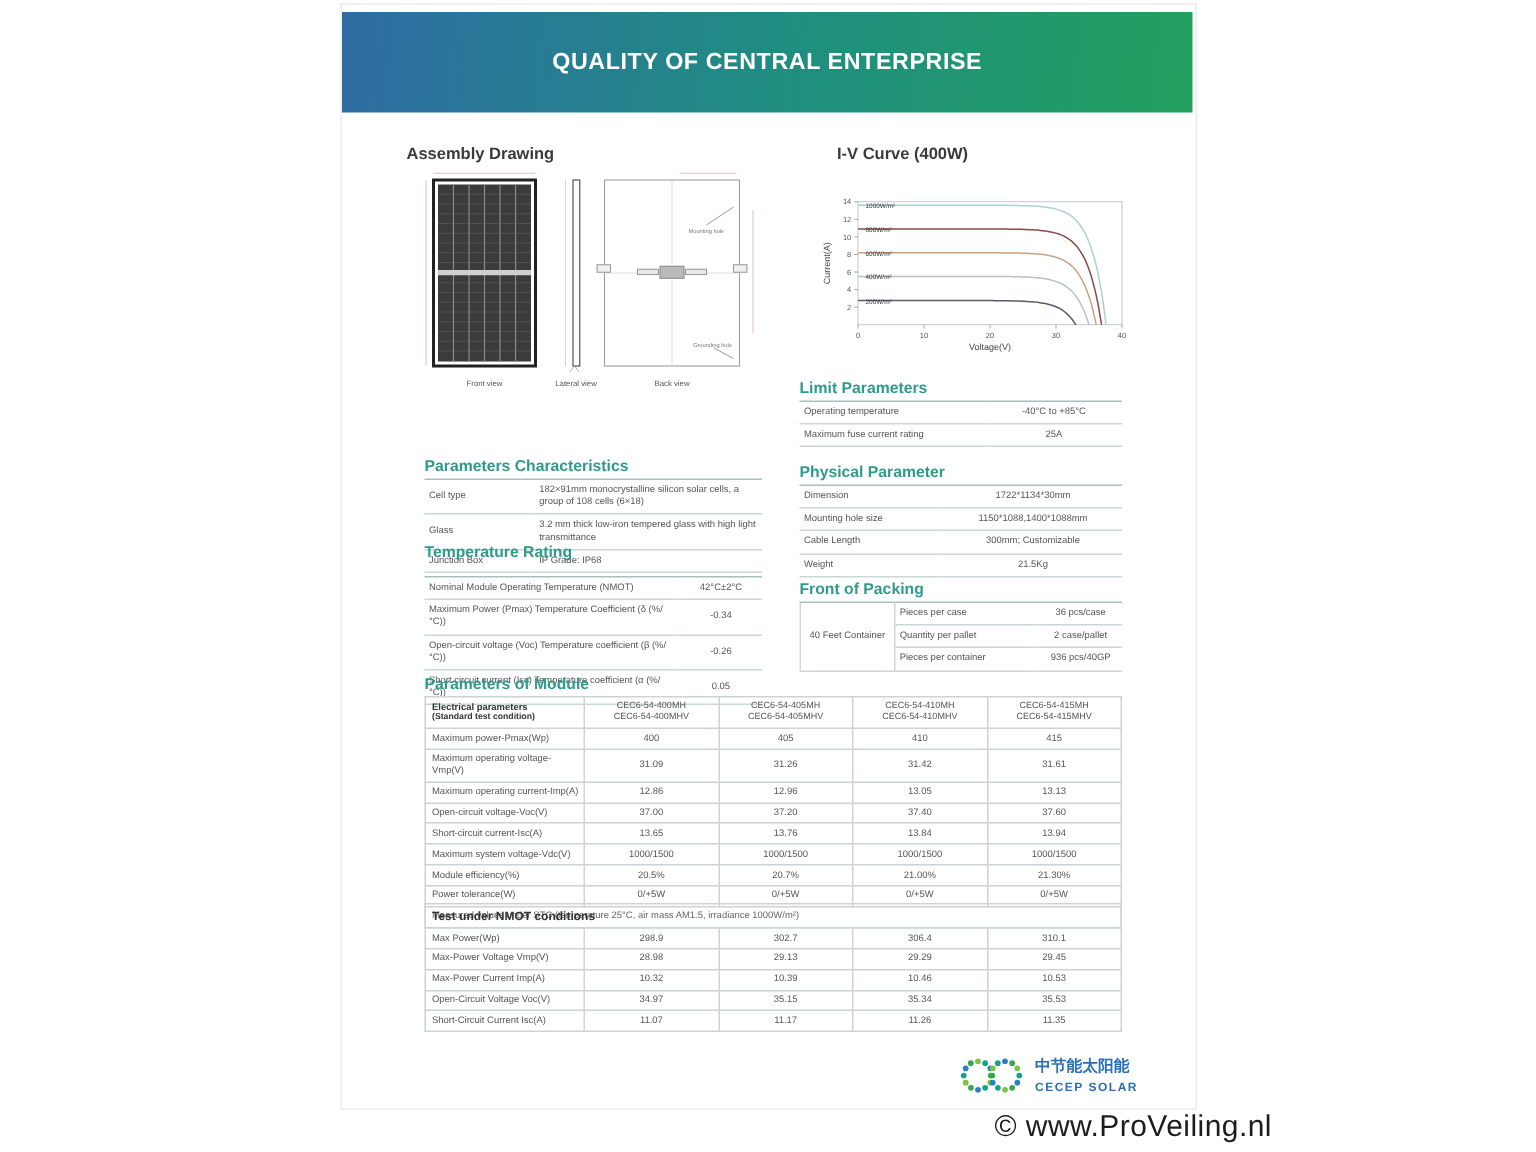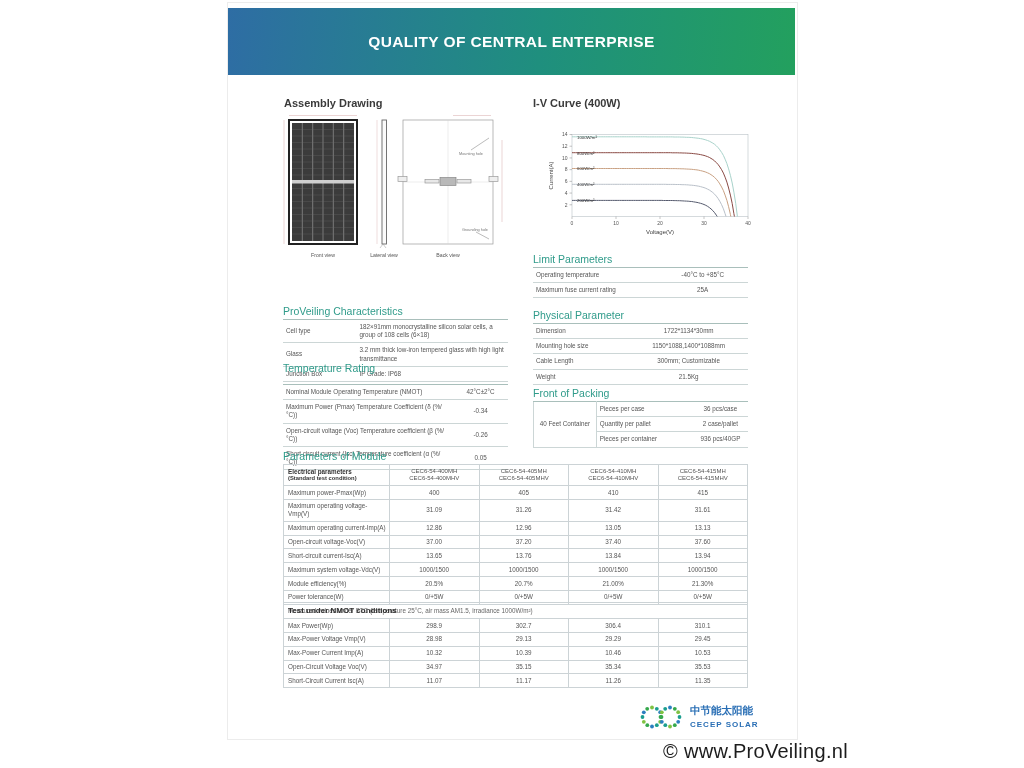--- a/index.html
+++ b/index.html
@@ -13,21 +13,21 @@
     border:1px solid #ececec;background:#fff;
   }
   
   .banner{
     left:228px;top:8px;width:567px;height:67px;
     background:linear-gradient(95deg,#2e6da4 0%,#1f8f7e 55%,#23a05e 100%);
     display:flex;align-items:center;justify-content:center;gap:46px;
     color:#fff;font-weight:bold;font-size:15.5px;letter-spacing:.4px;
   }
   
-  .tealh{color:#2f9b8a;font-weight:normal;font-size:10.5px;}
+  .tealh{color:#2f9b8a;font-weight:bold;font-size:10.5px;}
   .darkh{color:#3a3a3a;font-weight:bold;font-size:11px;}
   
   table.kv{border-collapse:collapse;width:100%;table-layout:fixed;
     font-size:6.3px;color:#555;line-height:1.3;}
   table.kv td{border-bottom:1px solid #ccd6d6;padding:3px 3px;vertical-align:middle;}
   table.kv tr:first-child td{border-top:1px solid #a9bfbb;}
   td.c{text-align:center;}
   
   table.grid{border-collapse:collapse;width:100%;table-layout:fixed;
     font-size:6.3px;color:#555;line-height:1.25;}
@@ -45,21 +45,21 @@
 </style>
 </head>
 <body>
 
 <div class="abs sheet"></div>
 
 <div class="abs banner">
   <span>QUALITY OF CENTRAL ENTERPRISE</span>
 </div>
 
-<div class="abs darkh" style="left:284px;top:97px;">Assembly Drawing</div>
+<div class="abs darkh" style="left:271px;top:97px;">Assembly Drawing</div>
 <div class="abs" style="left:281px;top:112px;width:230px;height:152px;">
   <svg viewBox="0 0 230 152" width="230" height="152">
 
     <g>
       <rect x="8" y="8" width="68" height="124" fill="#ffffff" stroke="#222" stroke-width="2"></rect>
       <rect x="11" y="11" width="62" height="118" fill="#3b3b3b"></rect>
       <g stroke="#8b8b8b" stroke-width="0.8">
         <line x1="21.3" y1="11" x2="21.3" y2="129"></line>
           <line x1="31.7" y1="11" x2="31.7" y2="129"></line>
         <line x1="42" y1="11" x2="42" y2="129"></line>
@@ -110,21 +110,21 @@
       <line x1="195" y1="120" x2="208" y2="127" stroke="#777" stroke-width="0.5"></line>
     </g>
     <text x="178" y="43" font-size="3.8" fill="#777">Mounting hole</text>
     <text x="181" y="119" font-size="3.8" fill="#777">Grounding hole</text>
     <text x="42" y="145" font-size="5.2" fill="#555" text-anchor="middle">Front view</text>
     <text x="103" y="145" font-size="5.2" fill="#555" text-anchor="middle">Lateral view</text>
     <text x="167" y="145" font-size="5.2" fill="#555" text-anchor="middle">Back view</text>
   </svg>
 </div>
 
-<div class="abs darkh" style="left:533px;top:97px;">I-V Curve (400W)</div>
+<div class="abs darkh" style="left:558px;top:97px;">I-V Curve (400W)</div>
 <div class="abs" style="left:545px;top:122px;width:215px;height:120px;">
   <svg id="iv-svg" viewBox="0 0 215 115" width="215" height="120">
       <rect x="27" y="10" width="176" height="82" fill="#fff" stroke="#b9c1c6" stroke-width="0.6"></rect>
       <line x1="24.5" y1="80.28571428571429" x2="27" y2="80.28571428571429" stroke="#888" stroke-width="0.5"></line>
       <text x="22.5" y="82.08571428571429" font-size="5" fill="#555" text-anchor="end">2</text>
       <line x1="24.5" y1="68.57142857142857" x2="27" y2="68.57142857142857" stroke="#888" stroke-width="0.5"></line>
       <text x="22.5" y="70.37142857142857" font-size="5" fill="#555" text-anchor="end">4</text>
       <line x1="24.5" y1="56.85714285714286" x2="27" y2="56.85714285714286" stroke="#888" stroke-width="0.5"></line>
       <text x="22.5" y="58.65714285714286" font-size="5" fill="#555" text-anchor="end">6</text>
       <line x1="24.5" y1="45.142857142857146" x2="27" y2="45.142857142857146" stroke="#888" stroke-width="0.5"></line>
@@ -214,21 +214,21 @@
         <td class="c">2 case/pallet</td>
       </tr>
       <tr>
         <td>Pieces per container</td>
         <td class="c">936 pcs/40GP</td>
       </tr>
     </tbody>
   </table>
 </div>
 
-<div class="abs tealh" style="left:283px;top:305px;">ProVeiling Characteristics</div>
+<div class="abs tealh" style="left:283px;top:305px;">Parameters Characteristics</div>
 <div class="abs" style="left:283px;top:319px;width:225px;">
   <table class="kv">
     <tbody>
       <tr>
         <td style="width:30%;">Cell type</td>
         <td>182×91mm monocrystalline silicon solar cells, a group of 108 cells (6×18)</td>
       </tr>
       <tr>
         <td>Glass</td>
         <td>3.2 mm thick low-iron tempered glass with high light transmittance</td>

